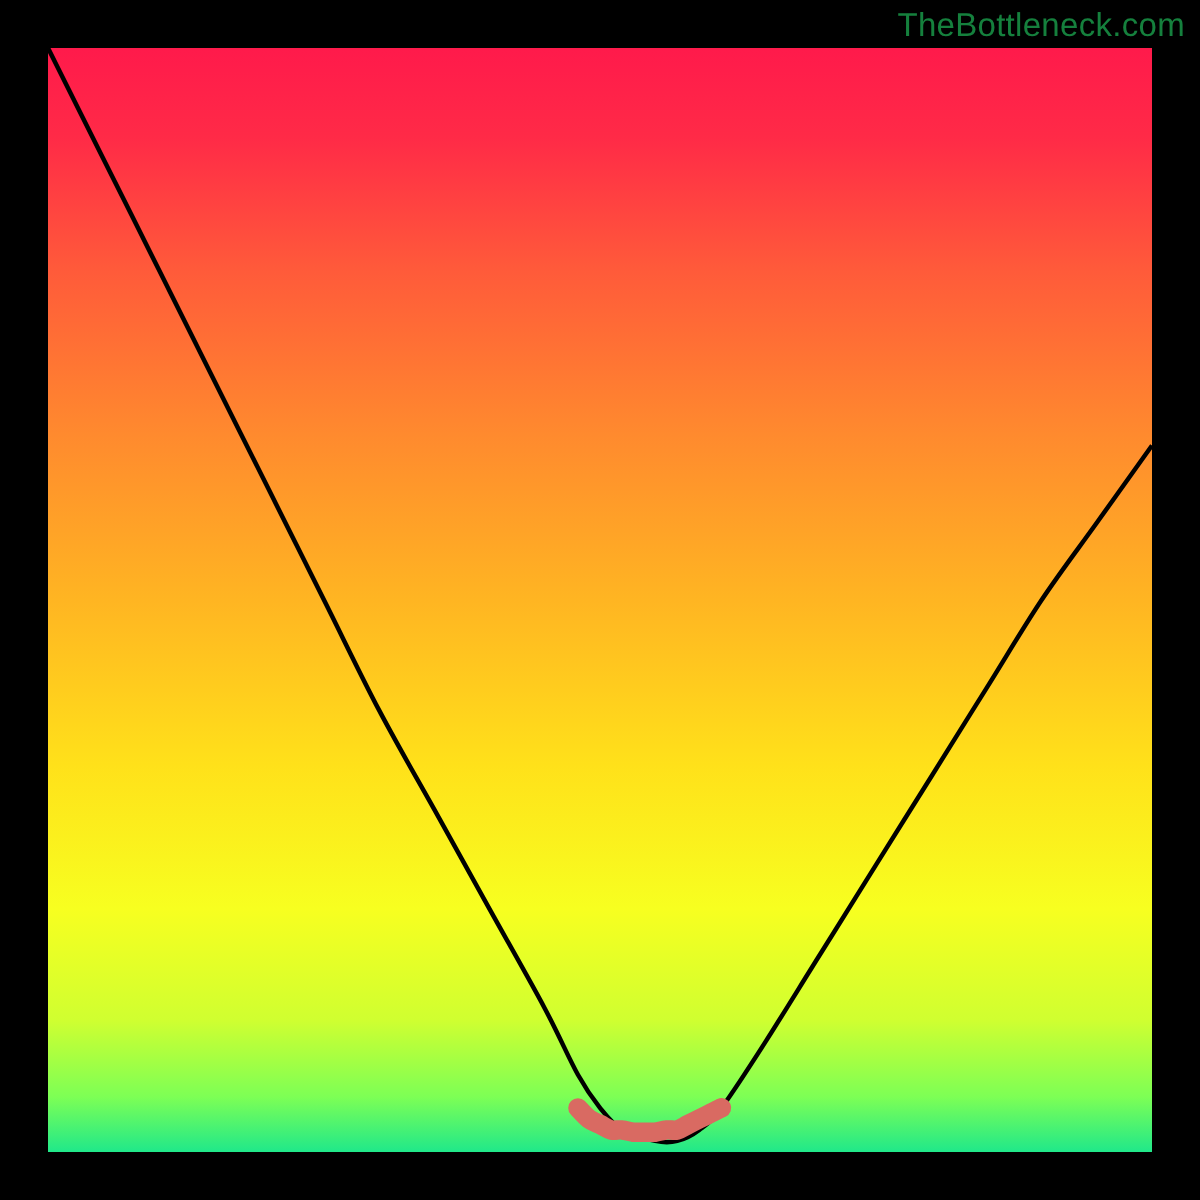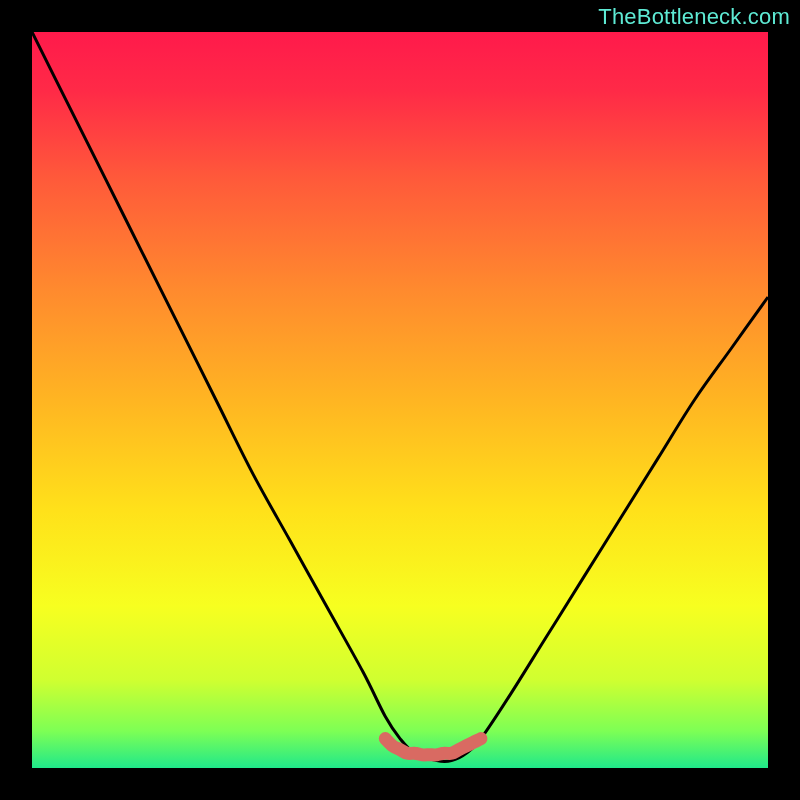--- a/index.html
+++ b/index.html
@@ -26,21 +26,21 @@
     width: 736px;
     height: 736px;
   }
   .plot svg {
     display: block;
   }
   .watermark {
     position: absolute;
     top: 4px;
     right: 10px;
-    color: #5eead4;
+    color: #15803d;
     font-size: 22px;
     font-weight: 500;
     letter-spacing: 0.2px;
   }
 </style>
 </head>
 <body>
 
 <div class="frame">
 

